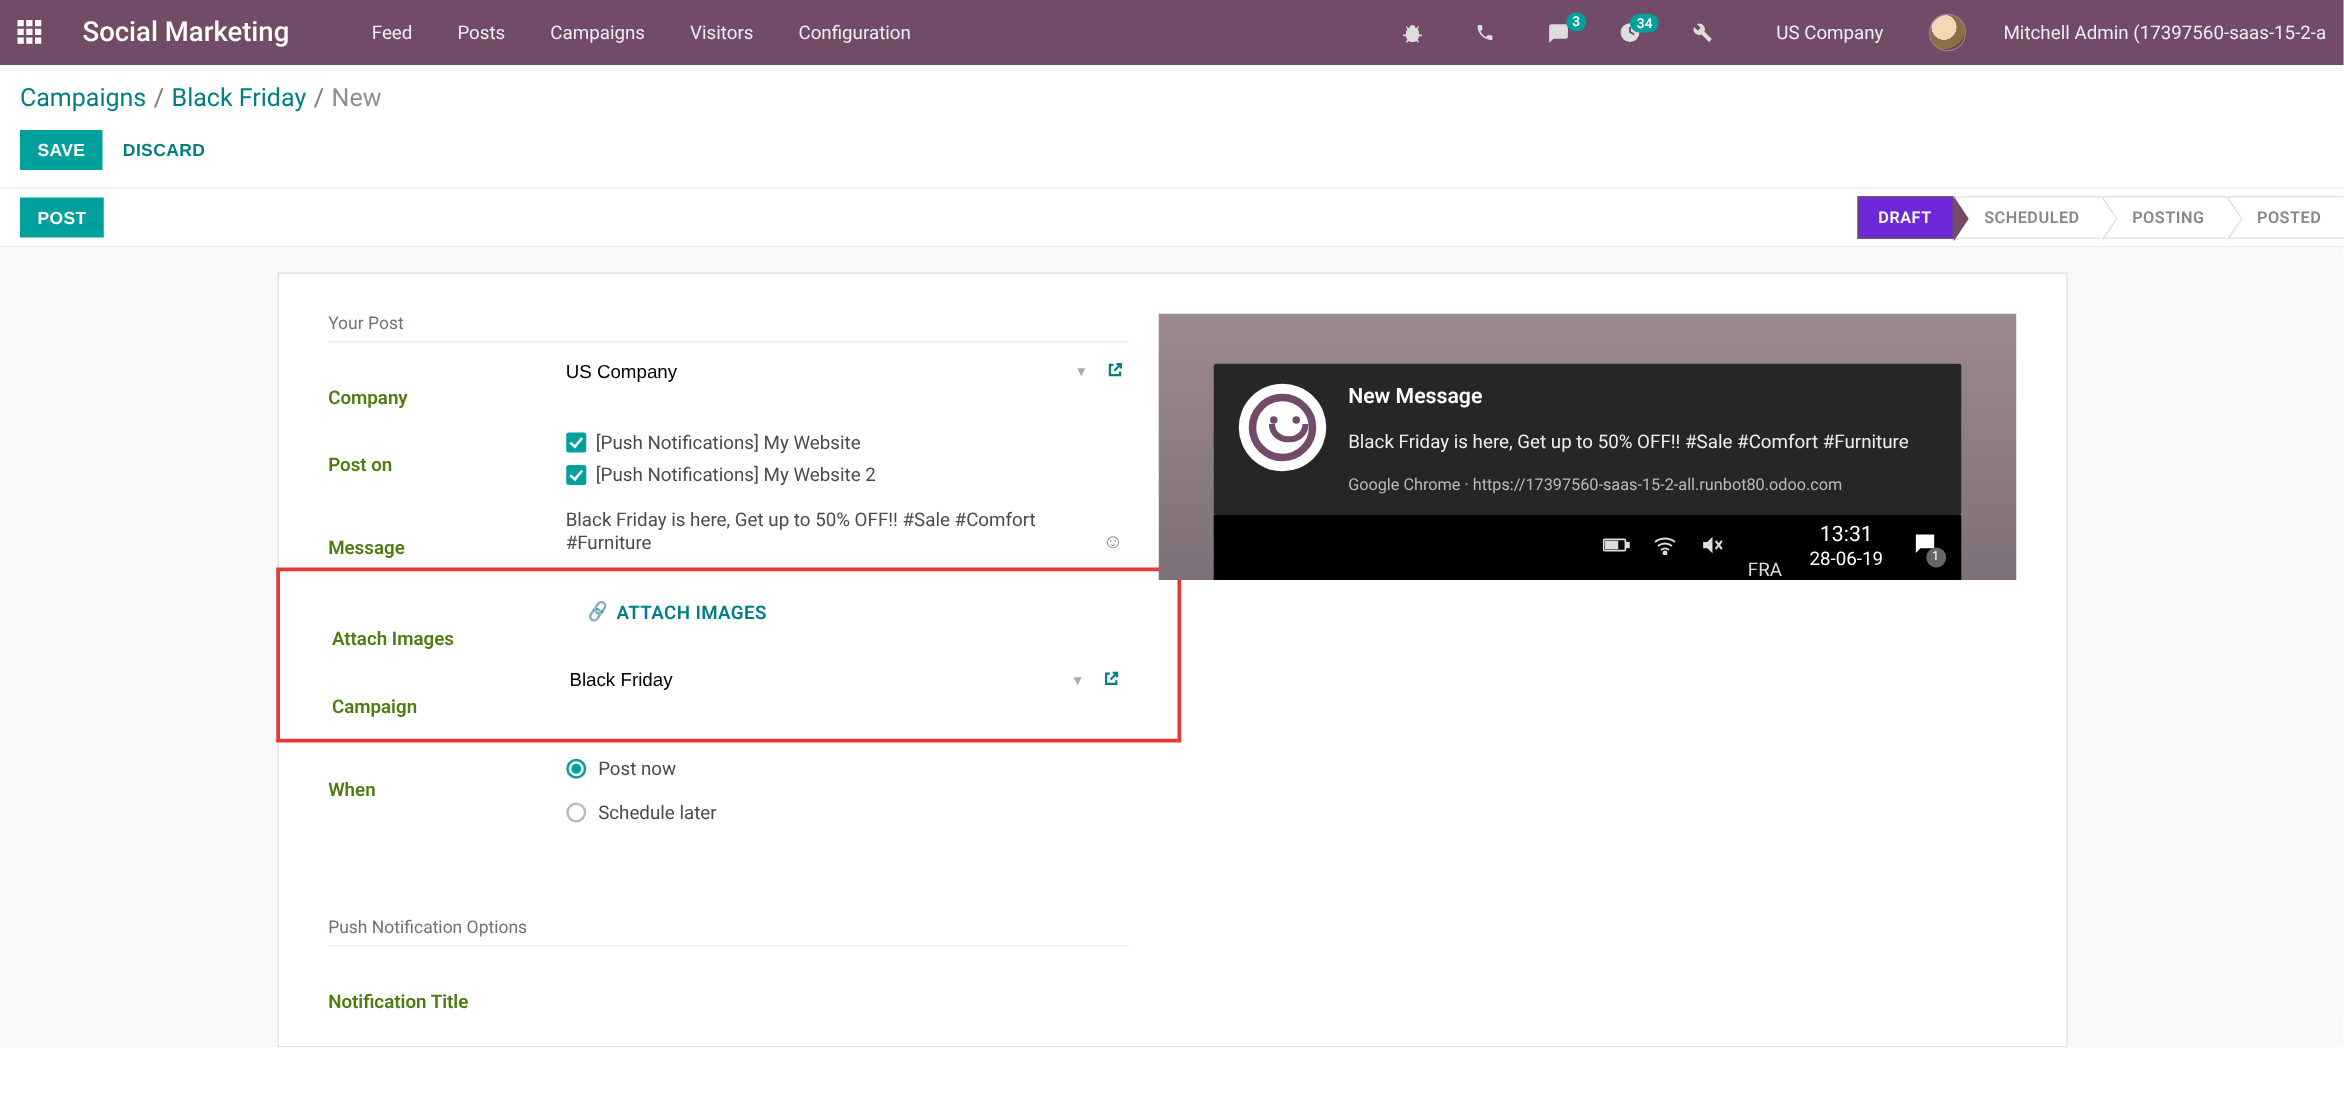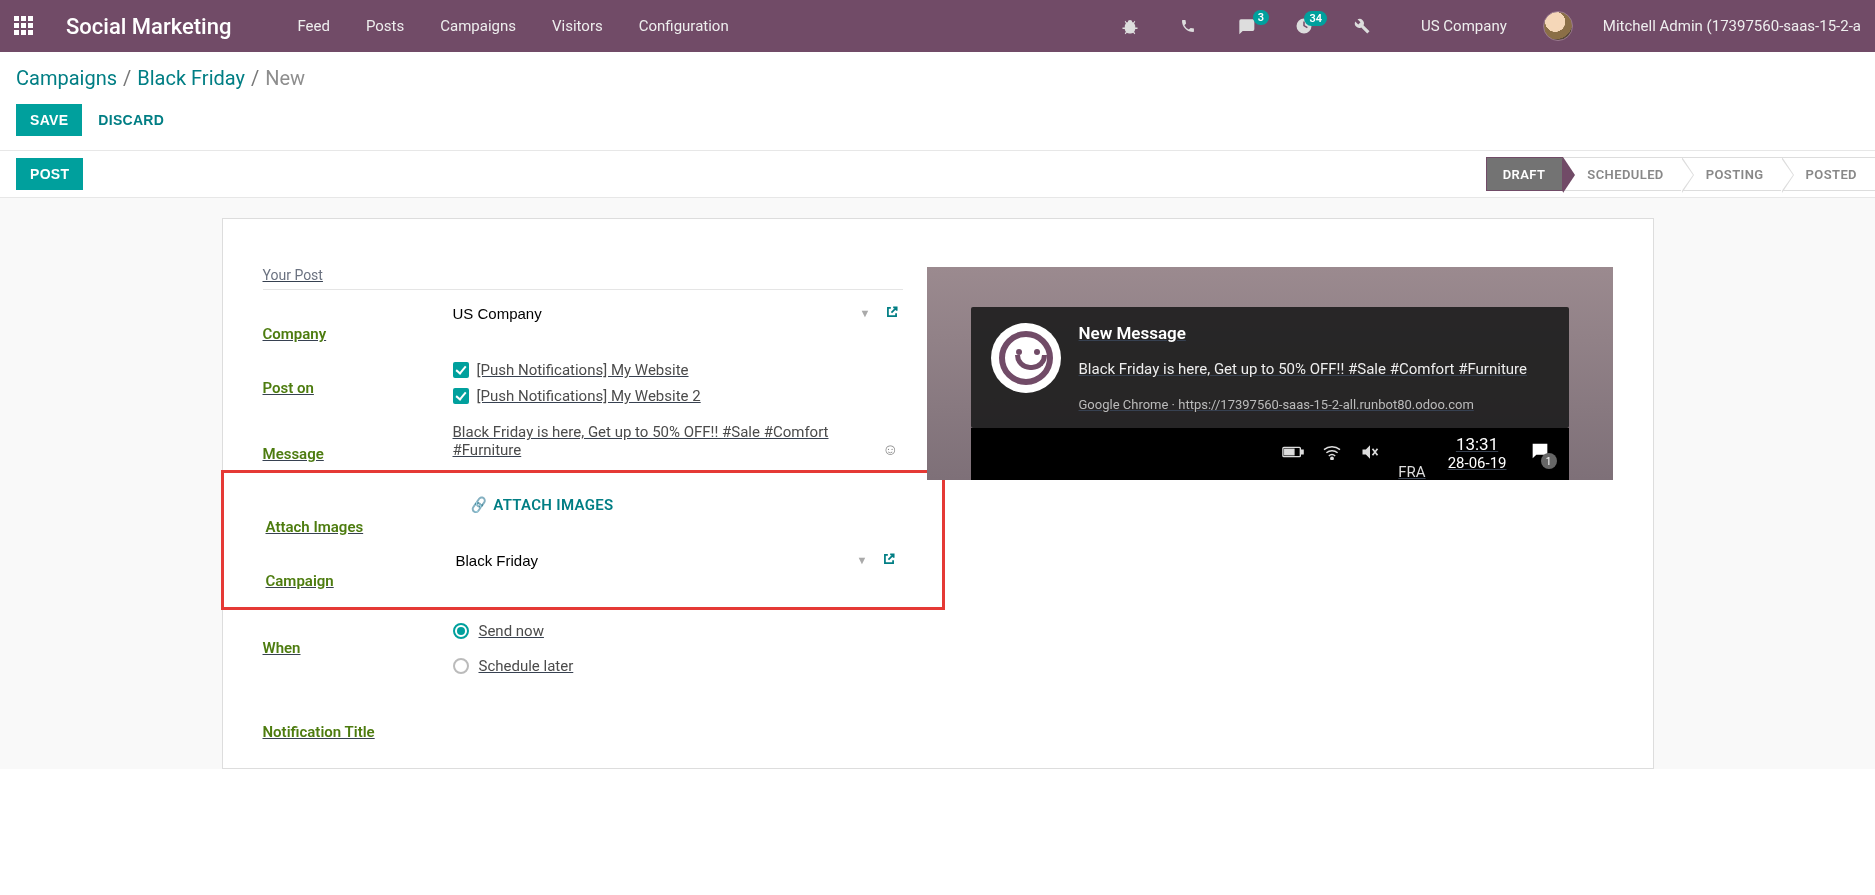--- a/index.html
+++ b/index.html
@@ -29,30 +29,30 @@
 .btn-primary { background: #00A09D; color: #fff; border: none; padding: 8px 14px; font-size: 14px; font-weight: 600; cursor: pointer; letter-spacing: .3px; }
 .btn-link { color: #017E84; background: none; border: none; font-size: 14px; font-weight: 600; cursor: pointer; letter-spacing: .3px; }
 .divider { height: 1px; background: #e7e7e7; }
 
 
 .status-row { display: flex; align-items: center; padding: 6px 0 6px 16px; border-bottom: 1px solid #e7e7e7; }
 .status-spacer { flex: 1; }
 .state-chevrons { display: flex; align-items: center; height: 34px; }
 .state { position: relative; padding: 0 18px 0 24px; height: 34px; display: flex; align-items: center; font-size: 13px; font-weight: 600; letter-spacing: .4px; color: #888; background: #fff; border-top: 1px solid #ddd; border-bottom: 1px solid #ddd; cursor: pointer; }
 .state.first { border-left: 1px solid #ddd; padding-left: 16px; }
-.state.active { background: #737373; color: #fff; border-color: #714B67; }
+.state.active { background: #6d28d9; color: #fff; border-color: #714B67; }
 .state::after { content: ""; position: absolute; right: -11px; top: 0; width: 0; height: 0; border-top: 17px solid transparent; border-bottom: 17px solid transparent; border-left: 12px solid #fff; z-index: 2; }
 .state.active::after { border-left-color: #714B67; }
 .state::before { content: ""; position: absolute; right: -12px; top: -1px; width: 0; height: 0; border-top: 18px solid transparent; border-bottom: 18px solid transparent; border-left: 12px solid #ddd; z-index: 1; }
 .state.active::before { border-left-color: #714B67; }
 .state.last::after, .state.last::before { display: none; }
 
 
 .content { background: #f9f9f9; padding: 20px 0 0; }
-.sheet { background: #fff; margin: 0 auto; width: 1432px; max-width: calc(100% - 136px); border: 1px solid #ddd; padding: 48px 40px 20px; display: flex; gap: 24px; align-items: flex-start; text-decoration: underline; }
+.sheet { background: #fff; margin: 0 auto; width: 1432px; max-width: calc(100% - 136px); border: 1px solid #ddd; padding: 32px 40px 20px; display: flex; gap: 24px; align-items: flex-start; }
 .form-col { flex: 0 0 640px; }
 .preview-col { flex: 1; }
 
 .section-label { font-size: 14px; color: #6b7280; margin-bottom: 6px; border-bottom: 1px solid #e5e5e5; padding-bottom: 6px; }
 .section-label.push { margin-top: 56px; }
 
 .frow { display: flex; padding: 7px 0; align-items: flex-start; }
 .flabel { flex: 0 0 190px; font-weight: 600; font-size: 15px; color: #4d7c0f; padding-top: 2px; margin-top: 20px; }
 .fvalue { flex: 1; font-size: 15px; color: #4b4b4b; position: relative; }
 .fvalue .caret { position: absolute; right: 32px; top: 4px; color: #aaa; font-size: 11px; }
@@ -238,29 +238,30 @@
             </span>
           </div>
         </div>
       </div>
 
       <div class="frow">
         <div class="flabel">When</div>
         <div class="fvalue">
           <div class="radio-row">
             <div class="radio checked"></div>
-            <span>Send now</span>
+            <span>Post now</span>
           </div>
           <div class="radio-row">
             <div class="radio"></div>
             <span>Schedule later</span>
           </div>
         </div>
       </div>
 
+      <div class="section-label push">Push Notification Options</div>
       <div class="frow">
         <div class="flabel">Notification Title</div>
         <div class="fvalue"></div>
       </div>
     </div>
 
     <div class="preview-col">
       <div class="notif-wrap">
         <div class="notif">
           <div class="notif-icon">

